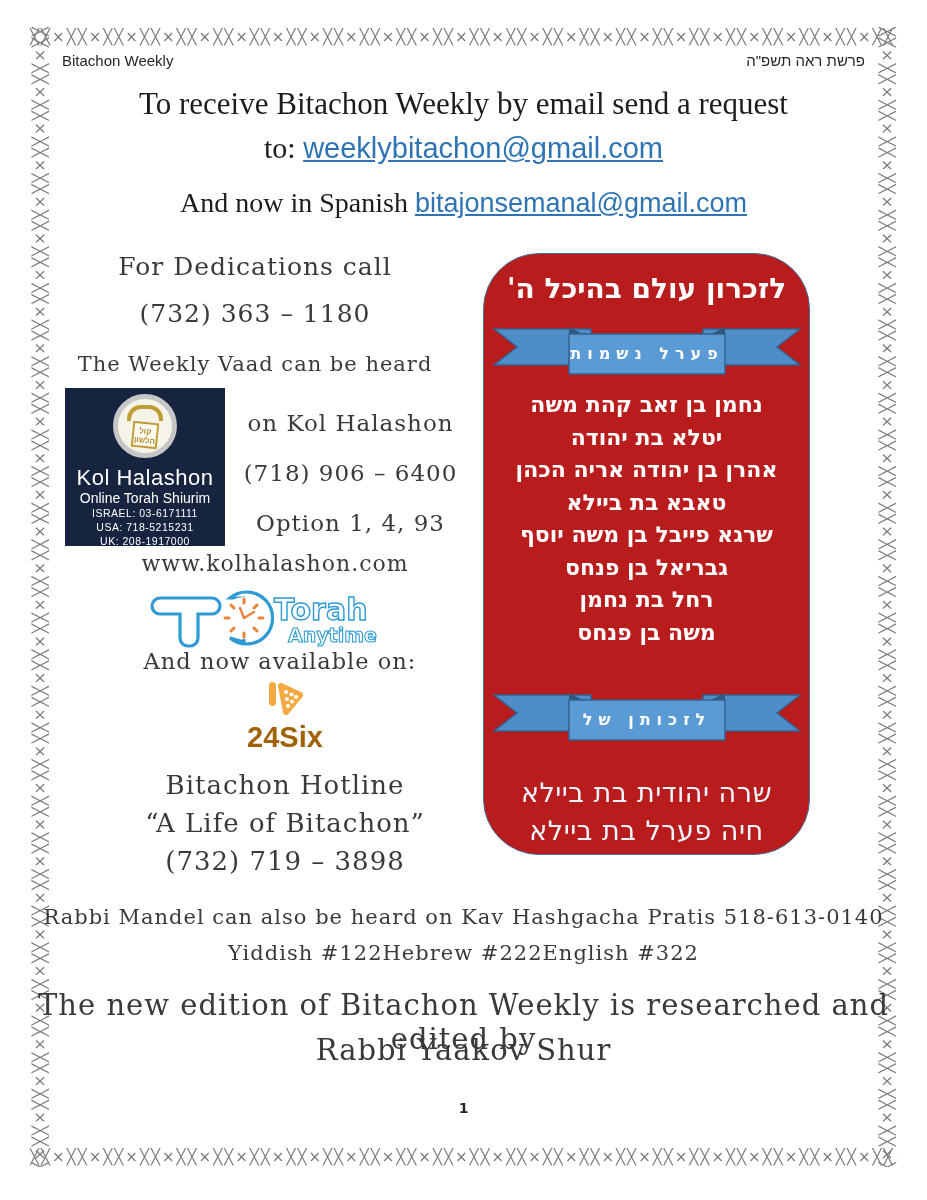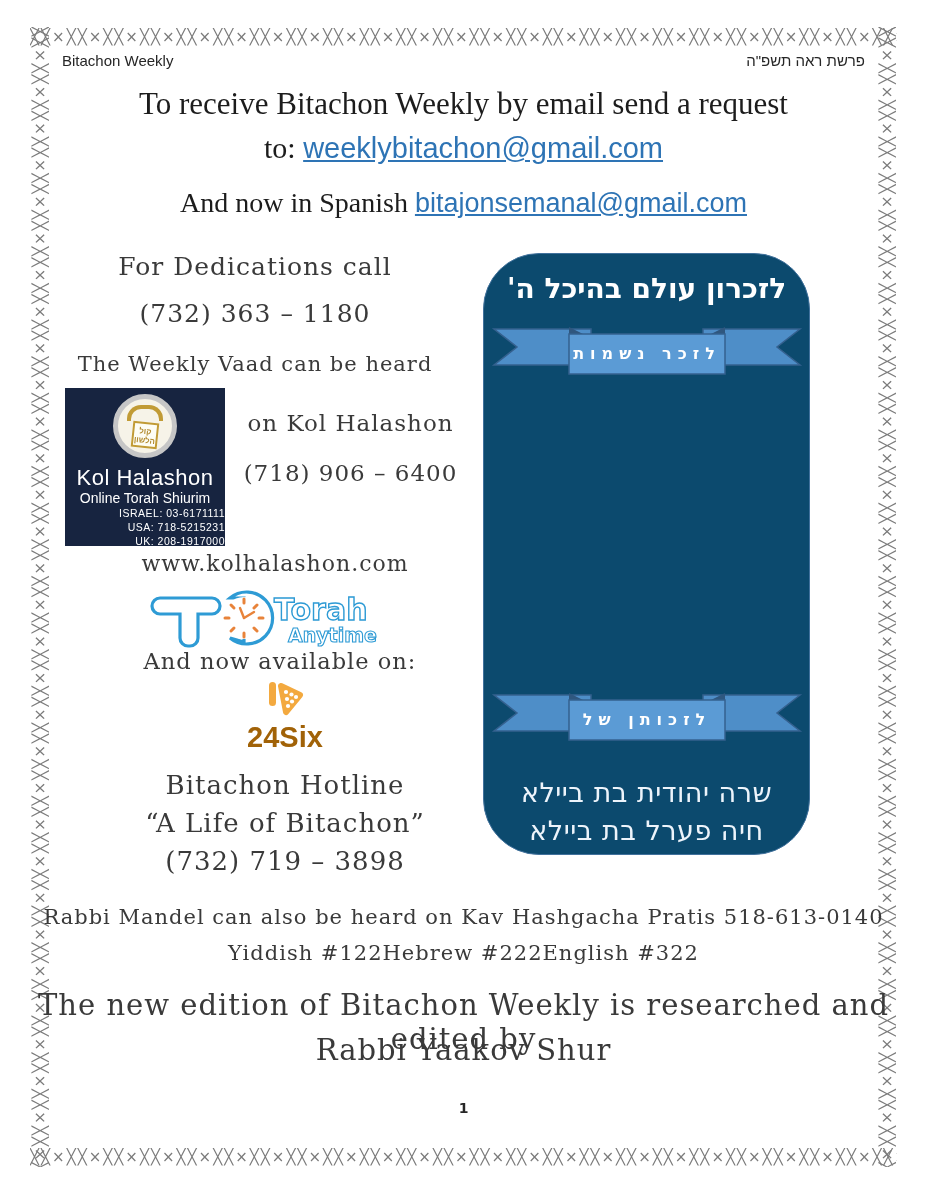--- a/index.html
+++ b/index.html
@@ -40,35 +40,35 @@
   
   .dedic   { left:40px; top:243px; width:430px; font-size:25px; line-height:47px; }
   .vaadhdr { left:40px; top:352px; width:430px; font-size:21px; }
 
   .klh-logo { left:65px; top:388px; width:160px; height:158px; background:#172440; color:#ffffff; text-align:center; padding-top:6px; box-sizing:border-box; }
   .klh-emblem { width:64px; height:64px; border-radius:50%; background:#f6f3e8; border:5px solid #c6c6c6; margin:0 auto; box-sizing:border-box; overflow:hidden; }
   .klh-handset { width:28px; height:12px; border:4px solid #c19b35; border-bottom:none; border-radius:14px 14px 0 0; margin:6px auto 1px; }
   .klh-pad { width:26px; height:26px; margin:0 auto; background:#fdfdf4; border:2px solid #c19b35; transform:rotate(6deg); font-size:8px; line-height:9px; color:#b28a2e; font-weight:bold; padding-top:3px; box-sizing:border-box; }
   .klh-title { font-size:22px; line-height:24px; margin-top:8px; letter-spacing:0.5px; }
   .klh-sub   { font-size:14px; line-height:16px; }
-  .klh-ph    { font-size:10.5px; line-height:14px; letter-spacing:0.5px;text-align:right; }
+  .klh-ph    { font-size:10.5px; line-height:14px; letter-spacing:0.5px; }
 
   .vaadlines { left:233px; top:398px; width:235px; text-align:center; font-size:23px; line-height:50px; }
   .website   { left:40px;  top:551px; width:470px; font-size:22px; }
 
   .ta-logo { left:150px; top:584px; width:260px; height:64px; }
   .avail   { left:40px;  top:648px; width:480px; font-size:22.5px; }
 
   .sixwrap { left:60px; top:680px; width:450px; text-align:center; }
   .sixbrand { font-size:29px; font-weight:bold; color:#a16207; font-family:"Liberation Sans","DejaVu Sans",sans-serif; margin-top:1px; }
 
   .hotline { left:60px; top:766px; width:450px; font-size:26px; line-height:38px; }
 
   
-  .membox { left:483px; top:253px; width:327px; height:602px; background:#0c4a6e; border:1.5px solid #41719c; border-radius:56px; box-sizing:border-box; color:#ffffff; }
+  .membox { left:483px; top:253px; width:327px; height:602px; background:#b91c1c; border:1.5px solid #41719c; border-radius:56px; box-sizing:border-box; color:#ffffff; }
   .mem-title { position:absolute; left:0; top:18px; width:100%; text-align:center; font-size:28px; font-weight:bold; font-family:"DejaVu Serif","DejaVu Sans",serif; direction:rtl; }
   .banner { position:absolute; left:7px; width:312px; height:58px; }
   .banner svg { position:absolute; left:0; top:0; }
   .banner .btxt { position:absolute; left:0; top:22px; width:100%; text-align:center; font-size:16px; font-weight:bold; letter-spacing:6px; direction:rtl; font-family:"DejaVu Serif","DejaVu Sans",serif; }
   .banner1 { top:68px; }
   .banner2 { top:434px; }
   .mem-names { position:absolute; left:0; top:134px; width:100%; text-align:center; direction:rtl; font-family:"DejaVu Serif","DejaVu Sans",serif; font-weight:bold; font-size:22px; line-height:32.5px; }
   .mem-zechus { position:absolute; left:0; top:520px; width:100%; text-align:center; direction:rtl; font-family:"DejaVu Sans",sans-serif; font-size:27px; line-height:38px; color:#edf4fb; letter-spacing:0.5px; }
 
   
@@ -119,20 +119,21 @@
     <div class="klh-title">Kol Halashon</div>
     <div class="klh-sub">Online Torah Shiurim</div>
     <div class="klh-ph">ISRAEL: 03-6171111</div>
     <div class="klh-ph">USA: 718-5215231</div>
     <div class="klh-ph">UK: 208-1917000</div>
   </div>
 
   <div class="abs vaadlines fancy">
     <div>on Kol Halashon</div>
     <div>(718) 906 – 6400</div>
+    <div>Option 1, 4, 93</div>
   </div>
 
   <div class="abs website center fancy">www.kolhalashon.com</div>
 
   <div class="abs ta-logo">
     <svg width="260" height="64" viewBox="0 0 260 64">
       <path d="M10 14 h52 a8 8 0 0 1 8 8 v0 a8 8 0 0 1 -8 8 h-14 v24 a8 8 0 0 1 -8 8 h-2 a8 8 0 0 1 -8 -8 v-24 h-20 a8 8 0 0 1 -8 -8 v0 a8 8 0 0 1 8 -8 z" fill="#ffffff" stroke="#2e9bd5" stroke-width="3.2"></path>
       <path d="M66 16 a26 26 0 1 1 0 40 l14 4 v-44 z" fill="#ffffff" stroke="#2e9bd5" stroke-width="3.2" transform="translate(14,-2)"></path>
       <circle cx="94" cy="34" r="21" fill="#ffffff" stroke="#2e9bd5" stroke-width="0"></circle>
       <g stroke="#e8833a" stroke-width="3" stroke-linecap="round">
@@ -182,23 +183,33 @@
     <div class="mem-title">לזכרון עולם בהיכל ה'</div>
 
     <div class="banner banner1">
       <svg width="312" height="58" viewBox="0 0 312 58">
         <polygon points="3,7 100,7 100,43 3,43 26,25" fill="#4e8ec8" stroke="#35618f" stroke-width="1.5"></polygon>
         <polygon points="309,7 212,7 212,43 309,43 286,25" fill="#4e8ec8" stroke="#35618f" stroke-width="1.5"></polygon>
         <polygon points="78,12 78,5 92,12" fill="#2f577f"></polygon>
         <polygon points="234,12 234,5 220,12" fill="#2f577f"></polygon>
         <rect x="78" y="12" width="156" height="40" fill="#5b9bd5" stroke="#35618f" stroke-width="1.5"></rect>
       </svg>
-      <div class="btxt">לזכר נשמות</div>
-    </div>
-
+      <div class="btxt">פערל נשמות</div>
+    </div>
+
+    <div class="mem-names">
+      <div>נחמן בן זאב קהת משה</div>
+      <div>יטלא בת יהודה</div>
+      <div>אהרן בן יהודה אריה הכהן</div>
+      <div>טאבא בת ביילא</div>
+      <div>שרגא פייבל בן משה יוסף</div>
+      <div>גבריאל בן פנחס</div>
+      <div>רחל בת נחמן</div>
+      <div>משה בן פנחס</div>
+    </div>
 
     <div class="banner banner2">
       <svg width="312" height="58" viewBox="0 0 312 58">
         <polygon points="3,7 100,7 100,43 3,43 26,25" fill="#4e8ec8" stroke="#35618f" stroke-width="1.5"></polygon>
         <polygon points="309,7 212,7 212,43 309,43 286,25" fill="#4e8ec8" stroke="#35618f" stroke-width="1.5"></polygon>
         <polygon points="78,12 78,5 92,12" fill="#2f577f"></polygon>
         <polygon points="234,12 234,5 220,12" fill="#2f577f"></polygon>
         <rect x="78" y="12" width="156" height="40" fill="#5b9bd5" stroke="#35618f" stroke-width="1.5"></rect>
       </svg>
       <div class="btxt">לזכותן של</div>

